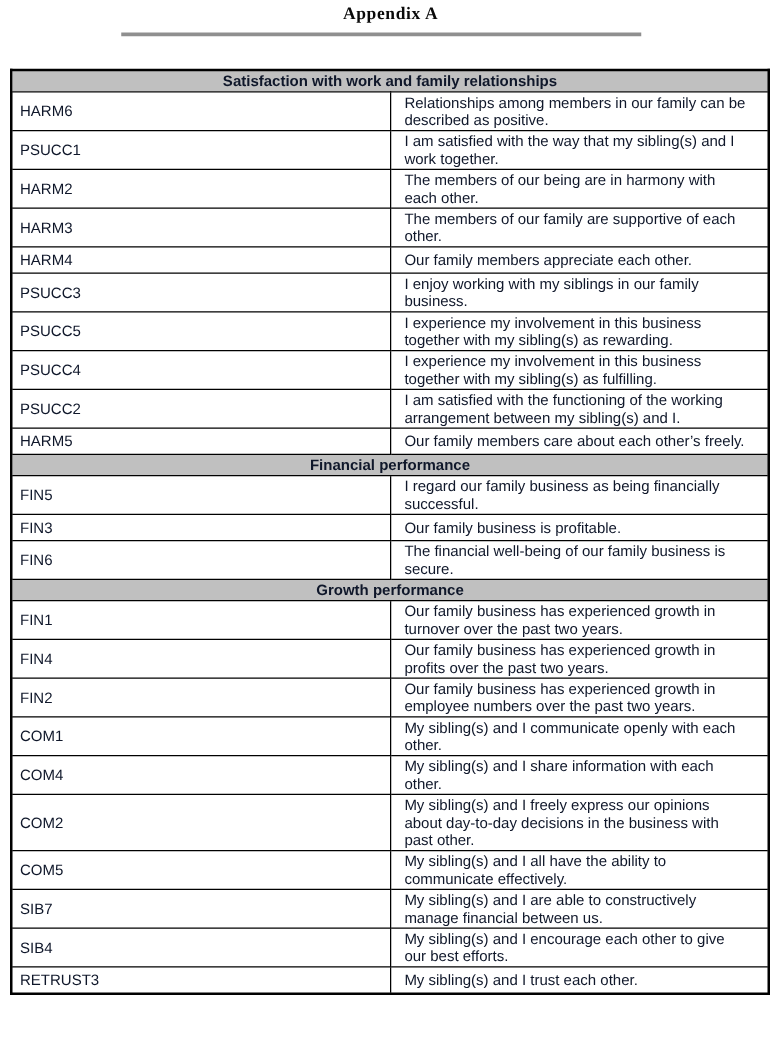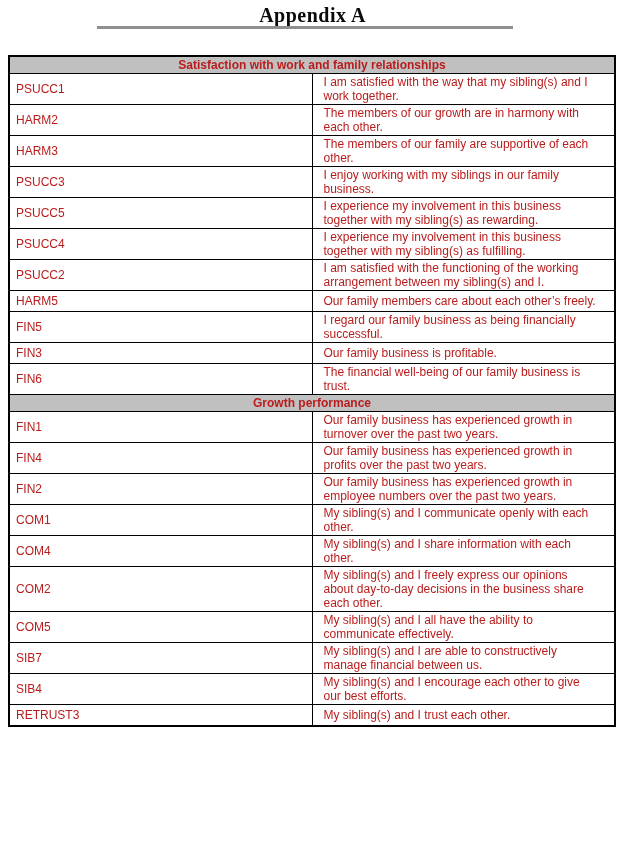--- a/index.html
+++ b/index.html
@@ -14,21 +14,21 @@
     overflow: hidden;
     background: #ffffff;
     font-family: "Liberation Sans", sans-serif;
     color: #000000;
   }
   .doc-title {
     margin: 0;
     padding-top: 4px;
     text-align: center;
     font-family: "Liberation Serif", serif;
-    font-size: 20px;
+    font-size: 14px;
     font-weight: bold;
     color: #0a0a0a;
     letter-spacing: 0.5px;
   }
   .title-rule {
     position: absolute;
     left: 97px;
     top: 26px;
     width: 416px;
     height: 3px;
@@ -39,21 +39,21 @@
     left: 8px;
     top: 55px;
     width: 608px;
     table-layout: fixed;
     border-collapse: collapse;
     border: 2px solid #000000;
   }
   table.appendix td {
     border: 1px solid #000000;
     font-size: 12px;
-    color: #b91c1c;
+    color: #0f172a;
     overflow: hidden;
   }
   tr.section td {
     background: #c0c0c0;
     text-align: center;
     font-weight: bold;
     height: 16px;
     padding: 0 2px;
     line-height: 15px;
   }
@@ -78,30 +78,38 @@
 
 <div class="page">
   <h1 class="doc-title">Appendix A</h1>
   <div class="title-rule"></div>
   <table class="appendix">
     <tbody id="table-body">
         <tr class="section">
           <td class="" colspan="2">Satisfaction with work and family relationships</td>
         </tr>
         <tr class="item">
+          <td class="code">HARM6</td>
+          <td class="stmt">Relationships among members in our family can be described as positive.</td>
+        </tr>
+        <tr class="item">
           <td class="code">PSUCC1</td>
           <td class="stmt">I am satisfied with the way that my sibling(s) and I work together.</td>
         </tr>
         <tr class="item">
           <td class="code">HARM2</td>
-          <td class="stmt">The members of our growth are in harmony with each other.</td>
+          <td class="stmt">The members of our being are in harmony with each other.</td>
         </tr>
         <tr class="item">
           <td class="code">HARM3</td>
           <td class="stmt">The members of our family are supportive of each other.</td>
+        </tr>
+        <tr class="item">
+          <td class="code">HARM4</td>
+          <td class="stmt">Our family members appreciate each other.</td>
         </tr>
         <tr class="item">
           <td class="code">PSUCC3</td>
           <td class="stmt">I enjoy working with my siblings in our family business.</td>
         </tr>
         <tr class="item">
           <td class="code">PSUCC5</td>
           <td class="stmt">I experience my involvement in this business together with my sibling(s) as rewarding.</td>
         </tr>
         <tr class="item">
@@ -109,31 +117,34 @@
           <td class="stmt">I experience my involvement in this business together with my sibling(s) as fulfilling.</td>
         </tr>
         <tr class="item">
           <td class="code">PSUCC2</td>
           <td class="stmt">I am satisfied with the functioning of the working arrangement between my sibling(s) and I.</td>
         </tr>
         <tr class="item">
           <td class="code">HARM5</td>
           <td class="stmt">Our family members care about each other’s freely.</td>
         </tr>
+        <tr class="section">
+          <td class="" colspan="2">Financial performance</td>
+        </tr>
         <tr class="item">
           <td class="code">FIN5</td>
           <td class="stmt">I regard our family business as being financially successful.</td>
         </tr>
         <tr class="item">
           <td class="code">FIN3</td>
           <td class="stmt">Our family business is profitable.</td>
         </tr>
         <tr class="item">
           <td class="code">FIN6</td>
-          <td class="stmt">The financial well-being of our family business is trust.</td>
+          <td class="stmt">The financial well-being of our family business is secure.</td>
         </tr>
         <tr class="section">
           <td class="" colspan="2">Growth performance</td>
         </tr>
         <tr class="item">
           <td class="code">FIN1</td>
           <td class="stmt">Our family business has experienced growth in turnover over the past two years.</td>
         </tr>
         <tr class="item">
           <td class="code">FIN4</td>
@@ -146,21 +157,21 @@
         <tr class="item">
           <td class="code">COM1</td>
           <td class="stmt">My sibling(s) and I communicate openly with each other.</td>
         </tr>
         <tr class="item">
           <td class="code">COM4</td>
           <td class="stmt">My sibling(s) and I share information with each other.</td>
         </tr>
         <tr class="item">
           <td class="code">COM2</td>
-          <td class="stmt">My sibling(s) and I freely express our opinions about day-to-day decisions in the business share each other.</td>
+          <td class="stmt">My sibling(s) and I freely express our opinions about day-to-day decisions in the business with past other.</td>
         </tr>
         <tr class="item">
           <td class="code">COM5</td>
           <td class="stmt">My sibling(s) and I all have the ability to communicate effectively.</td>
         </tr>
         <tr class="item">
           <td class="code">SIB7</td>
           <td class="stmt">My sibling(s) and I are able to constructively manage financial between us.</td>
         </tr>
         <tr class="item">

